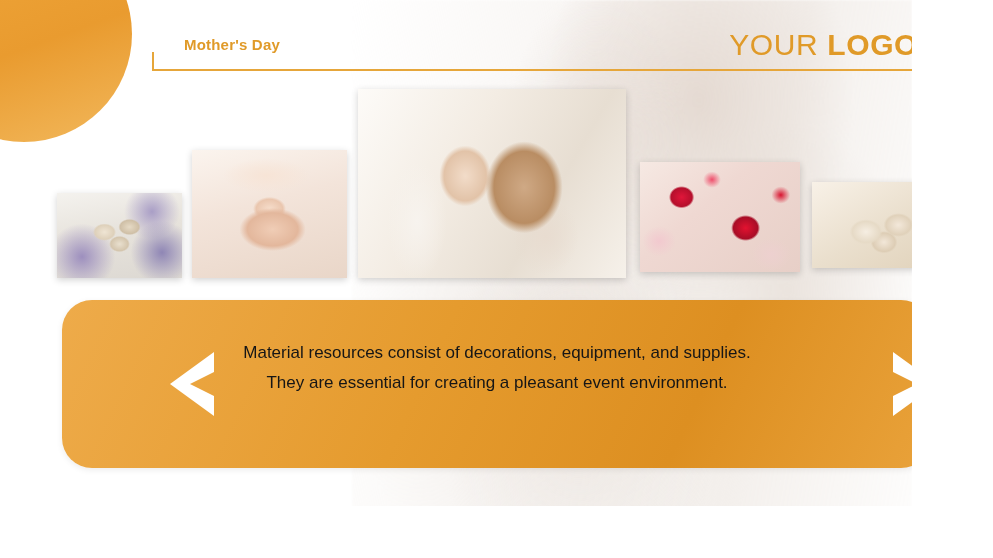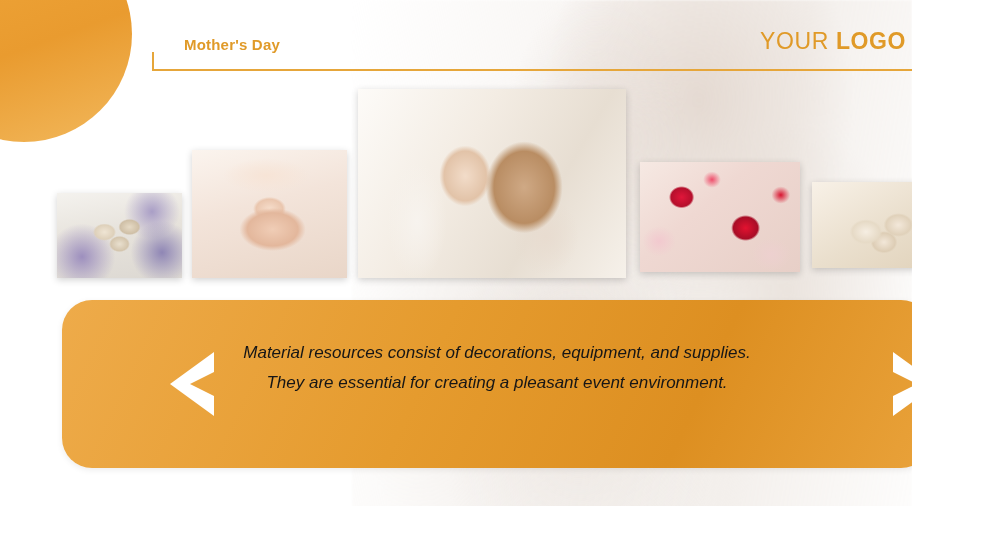--- a/index.html
+++ b/index.html
@@ -67,24 +67,24 @@
     position: absolute;
     left: 32px;
     top: 10px;
     color: #e09a28;
     font-size: 15px;
     font-weight: bold;
     letter-spacing: 0.2px;
   }
   .header-logo {
     position: absolute;
-    right: 16px;
+    right: 4px;
     top: 2px;
     color: #e09a28;
-    font-size: 23px;
+    font-size: 30px;
     letter-spacing: 0.6px;
   }
   .header-logo .bold {
     font-weight: bold;
   }
   .header-rule {
     position: absolute;
     left: 0;
     top: 43px;
     width: 770px;
@@ -175,21 +175,20 @@
   
   .caption-bar {
     position: absolute;
     left: 62px;
     top: 300px;
     width: 869px;
     height: 168px;
     border-radius: 30px;
     background: linear-gradient(115deg, #eeab4a 0%, #e59b2e 42%, #dd8f21 72%, #e9a23a 100%);
     box-shadow: 0 2px 6px rgba(0,0,0,0.08);
-    font-style: italic;
   }
   .caption-text {
     position: absolute;
     left: 175px;
     top: 38px;
     width: 520px;
     text-align: center;
     color: #161616;
     font-size: 17px;
     line-height: 30px;

